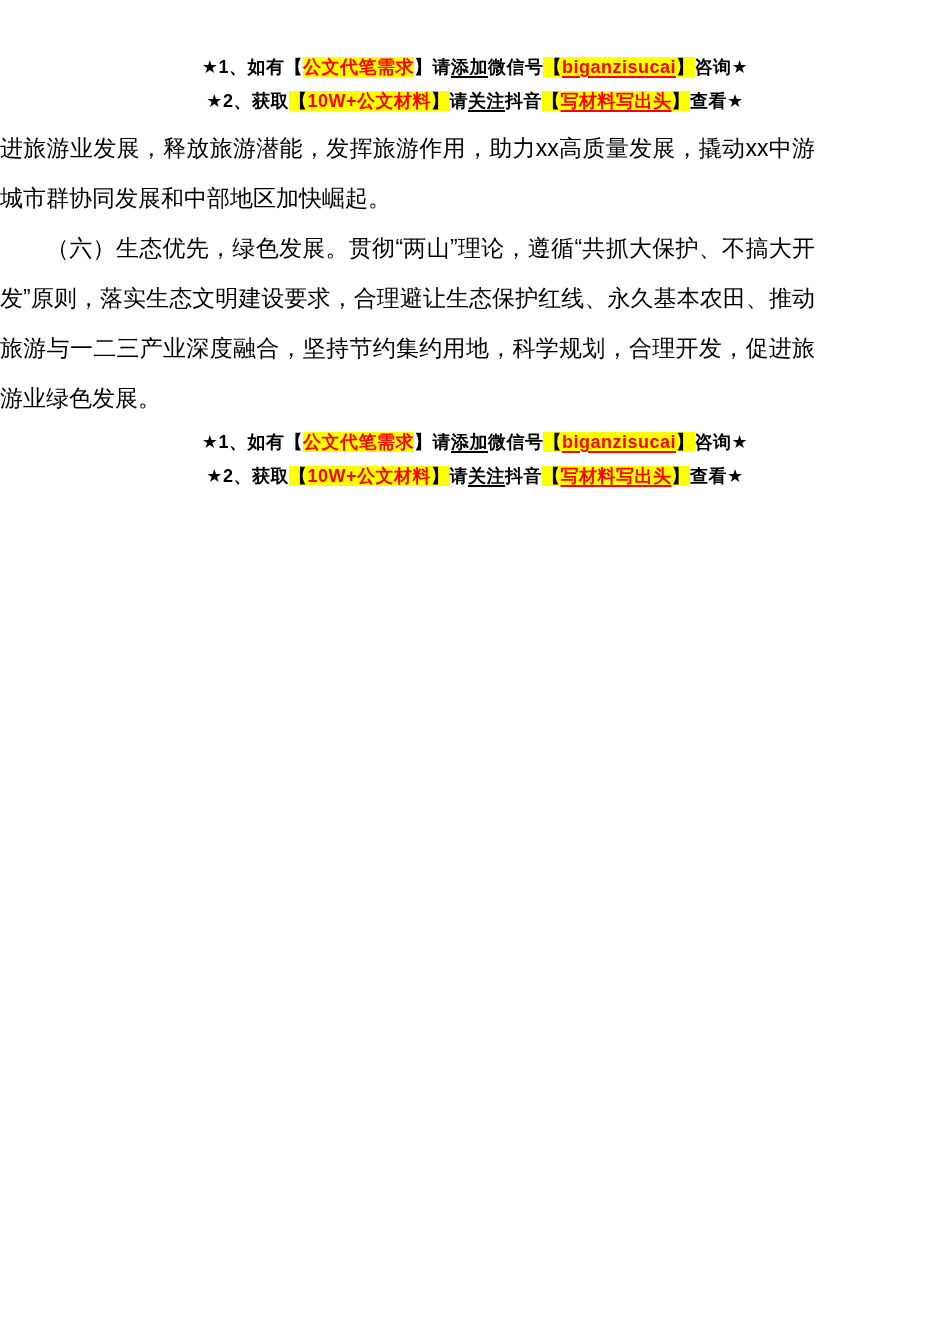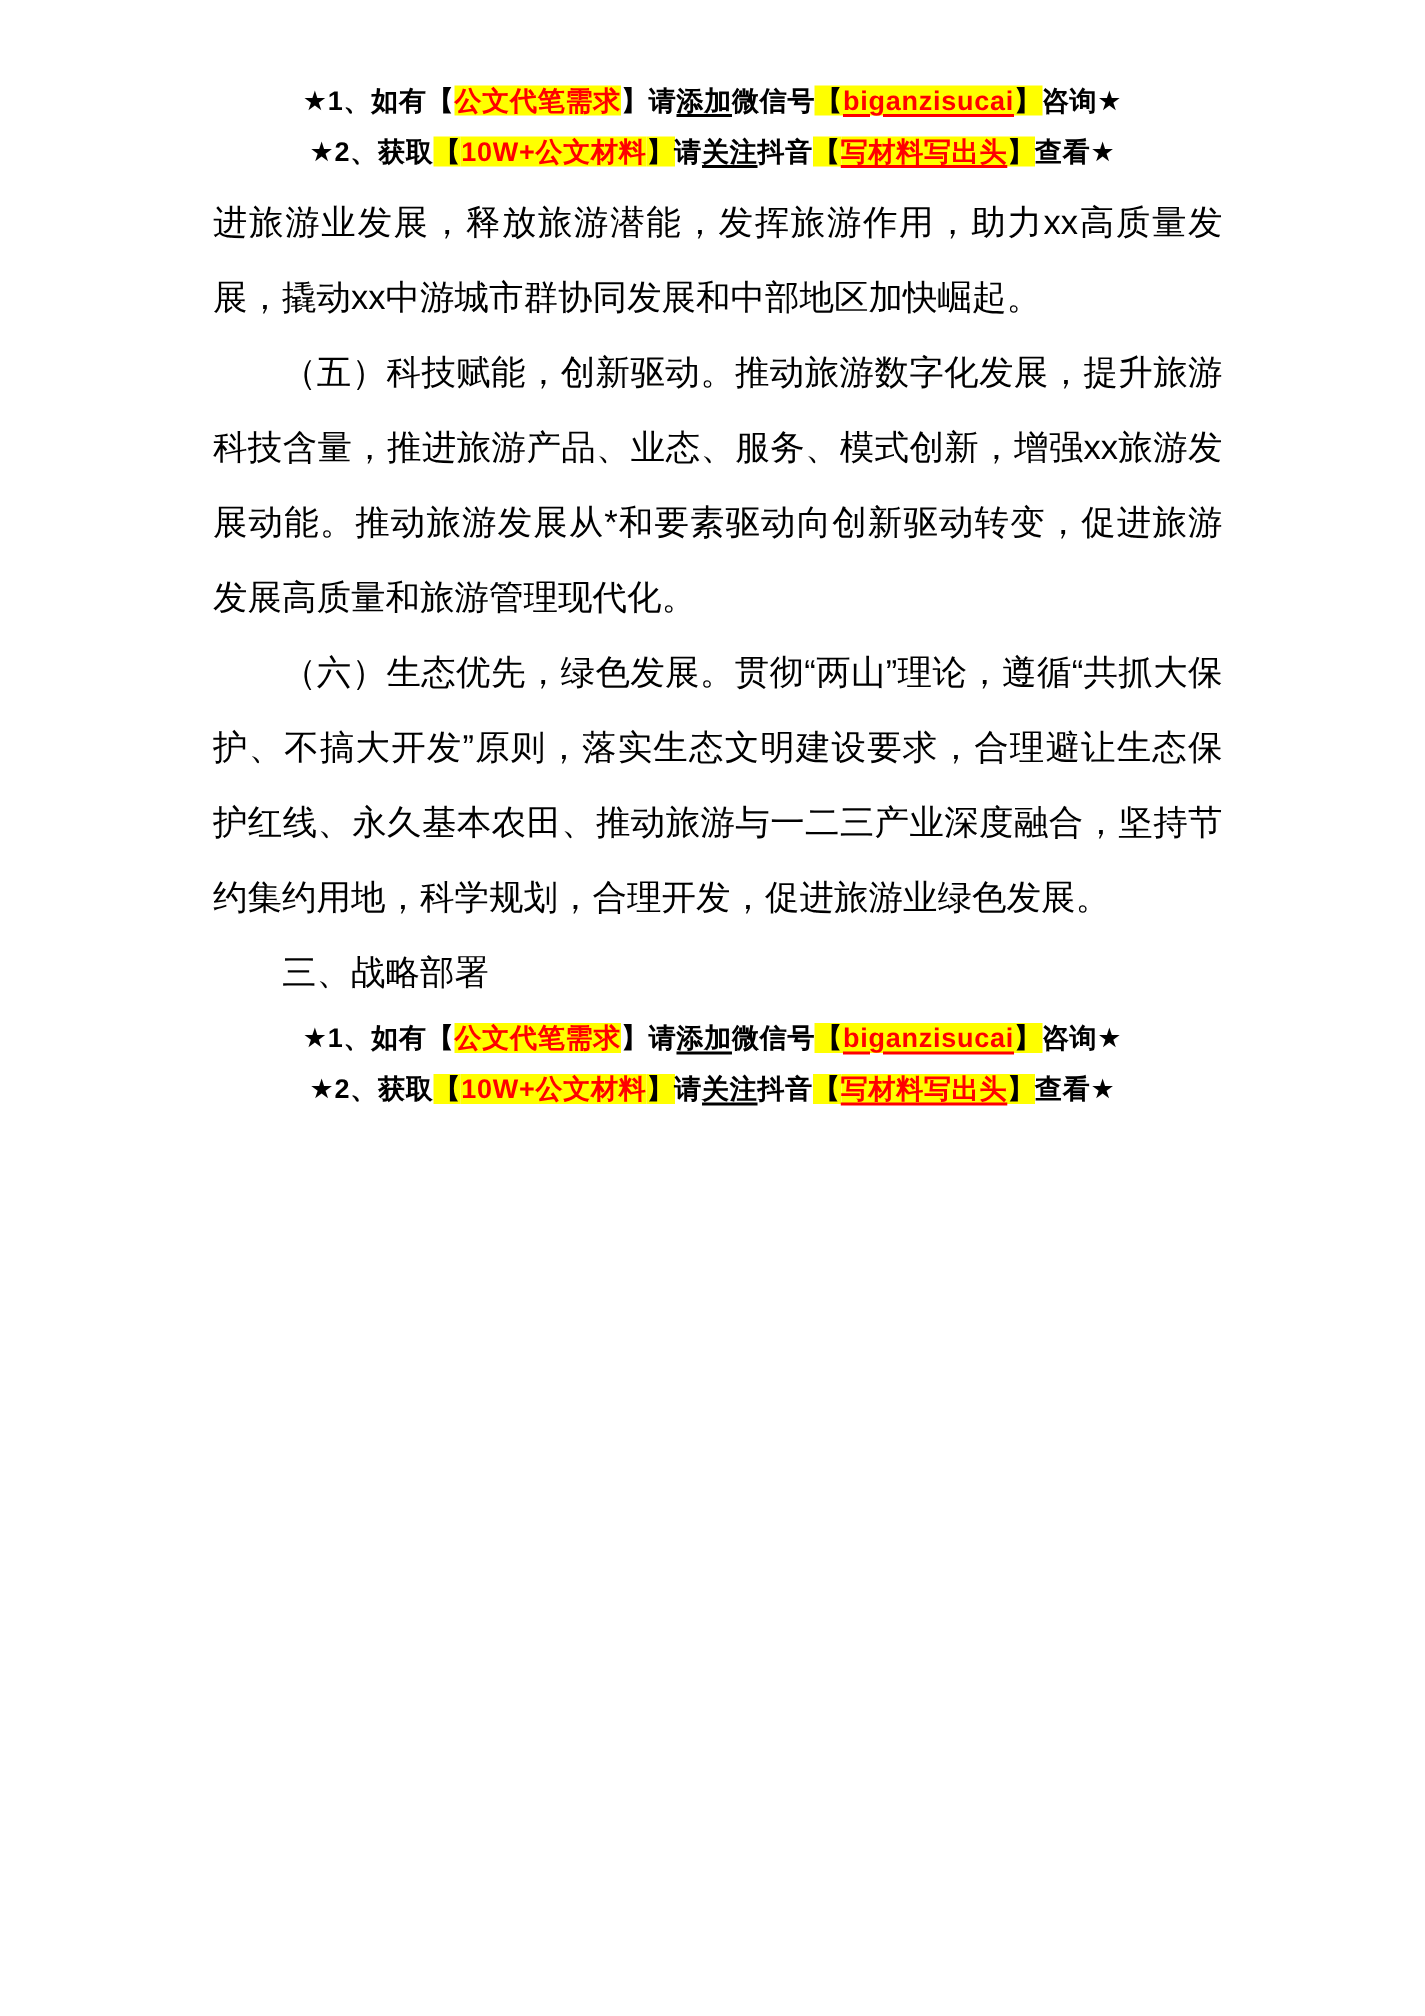--- a/index.html
+++ b/index.html
@@ -35,21 +35,20 @@
   .s-hru {
     background: #ffff00; color: #ff0000;
     text-decoration: underline;
     text-decoration-color: #ff0000;
     text-decoration-thickness: 2px;
     text-underline-offset: 3px;
   }
 
   
   .content {
-    margin-left: 142px;
     margin-right: 135px;
     padding-top: 5px;
     font-size: 23px;
     line-height: 50px;
     text-align: justify;
     color: #000000;
   }
   .content p { margin: 0; text-indent: 2em; }
   .content p.no-indent { text-indent: 0; }
 </style>
@@ -58,23 +57,21 @@
 
 <div class="page">
 
   <div class="banner banner-top">
     <div class="banner-line"><span class="s-p">★1、如有【</span><span class="s-hr">公文代笔需求</span><span class="s-p">】请</span><span class="s-u">添加</span><span class="s-p">微信号</span><span class="s-hb">【</span><span class="s-hru">biganzisucai</span><span class="s-hb">】</span><span class="s-p">咨询★</span></div>
     <div class="banner-line"><span class="s-p">★2、获取</span><span class="s-hb">【</span><span class="s-hr">10W+公文材料</span><span class="s-hb">】</span><span class="s-p">请</span><span class="s-u">关注</span><span class="s-p">抖音</span><span class="s-hb">【</span><span class="s-hru">写材料写出头</span><span class="s-hb">】</span><span class="s-p">查看★</span></div>
   </div>
 
   <div class="content">
       <p class="no-indent">进旅游业发展，释放旅游潜能，发挥旅游作用，助力xx高质量发展，撬动xx中游城市群协同发展和中部地区加快崛起。</p>
-      <p>（五）科技赋能，创新驱动。推动旅游数字化发展，提升旅游科技含量，推进旅游产品、业态、服务、模式创新，增强xx旅游发展动能。推动旅游发展从*和要素驱动向创新驱动转变，促进旅游发展高质量和旅游管理现代化。</p>
       <p>（六）生态优先，绿色发展。贯彻“两山”理论，遵循“共抓大保护、不搞大开发”原则，落实生态文明建设要求，合理避让生态保护红线、永久基本农田、推动旅游与一二三产业深度融合，坚持节约集约用地，科学规划，合理开发，促进旅游业绿色发展。</p>
-      <p>三、战略部署</p>
     </div>
 
   <div class="banner banner-bottom">
     <div class="banner-line"><span class="s-p">★1、如有【</span><span class="s-hr">公文代笔需求</span><span class="s-p">】请</span><span class="s-u">添加</span><span class="s-p">微信号</span><span class="s-hb">【</span><span class="s-hru">biganzisucai</span><span class="s-hb">】</span><span class="s-p">咨询★</span></div>
     <div class="banner-line"><span class="s-p">★2、获取</span><span class="s-hb">【</span><span class="s-hr">10W+公文材料</span><span class="s-hb">】</span><span class="s-p">请</span><span class="s-u">关注</span><span class="s-p">抖音</span><span class="s-hb">【</span><span class="s-hru">写材料写出头</span><span class="s-hb">】</span><span class="s-p">查看★</span></div>
   </div>
 
 </div>
 
 </body></html>

